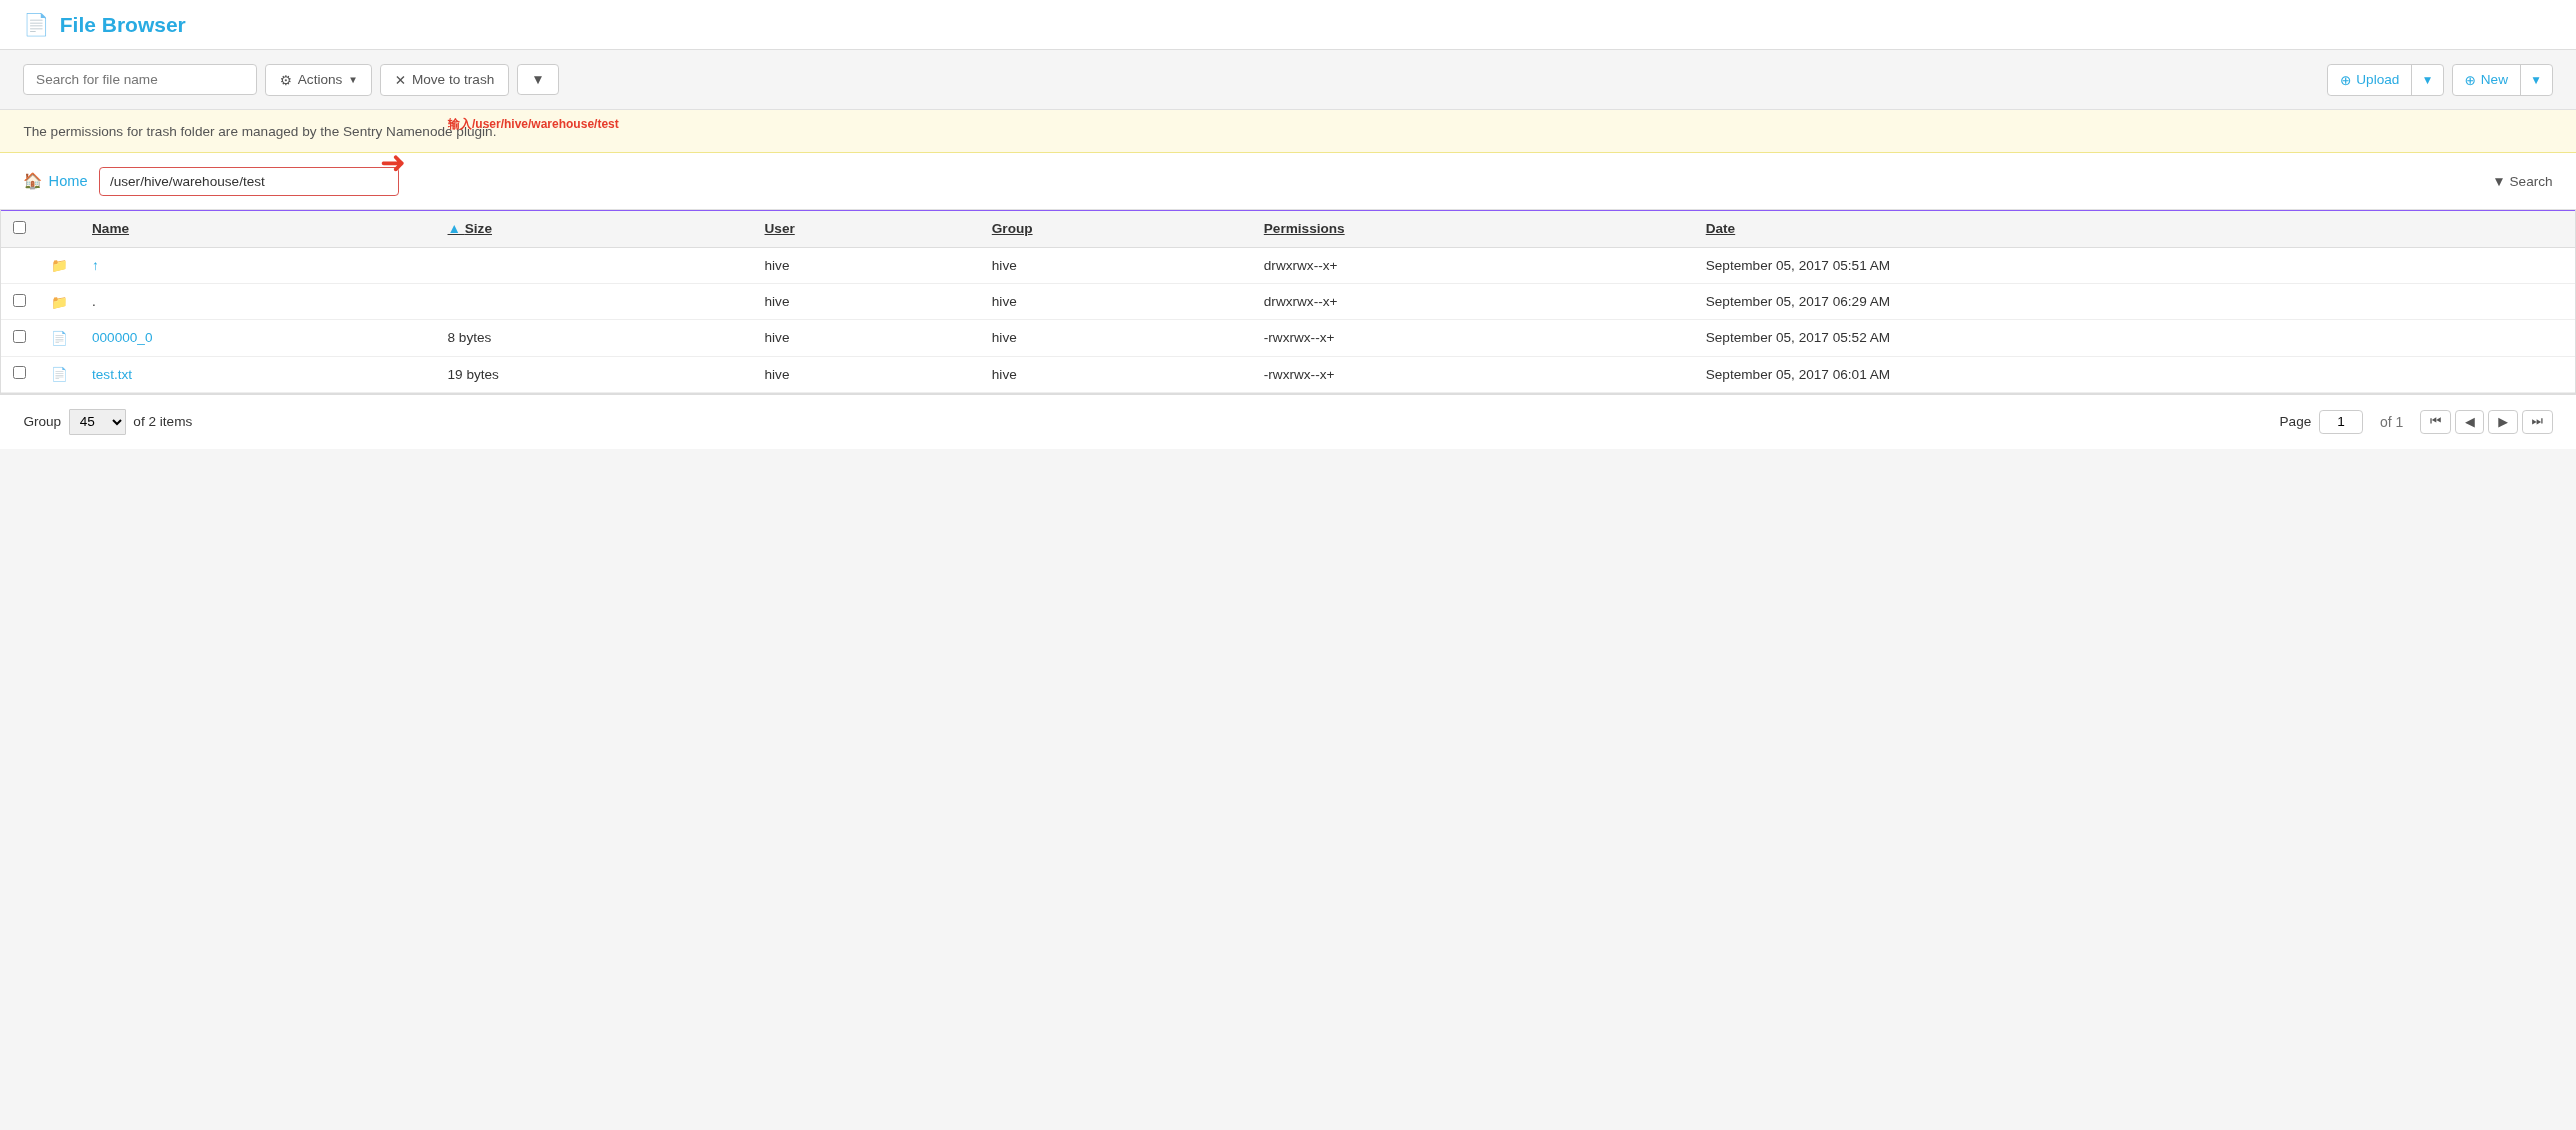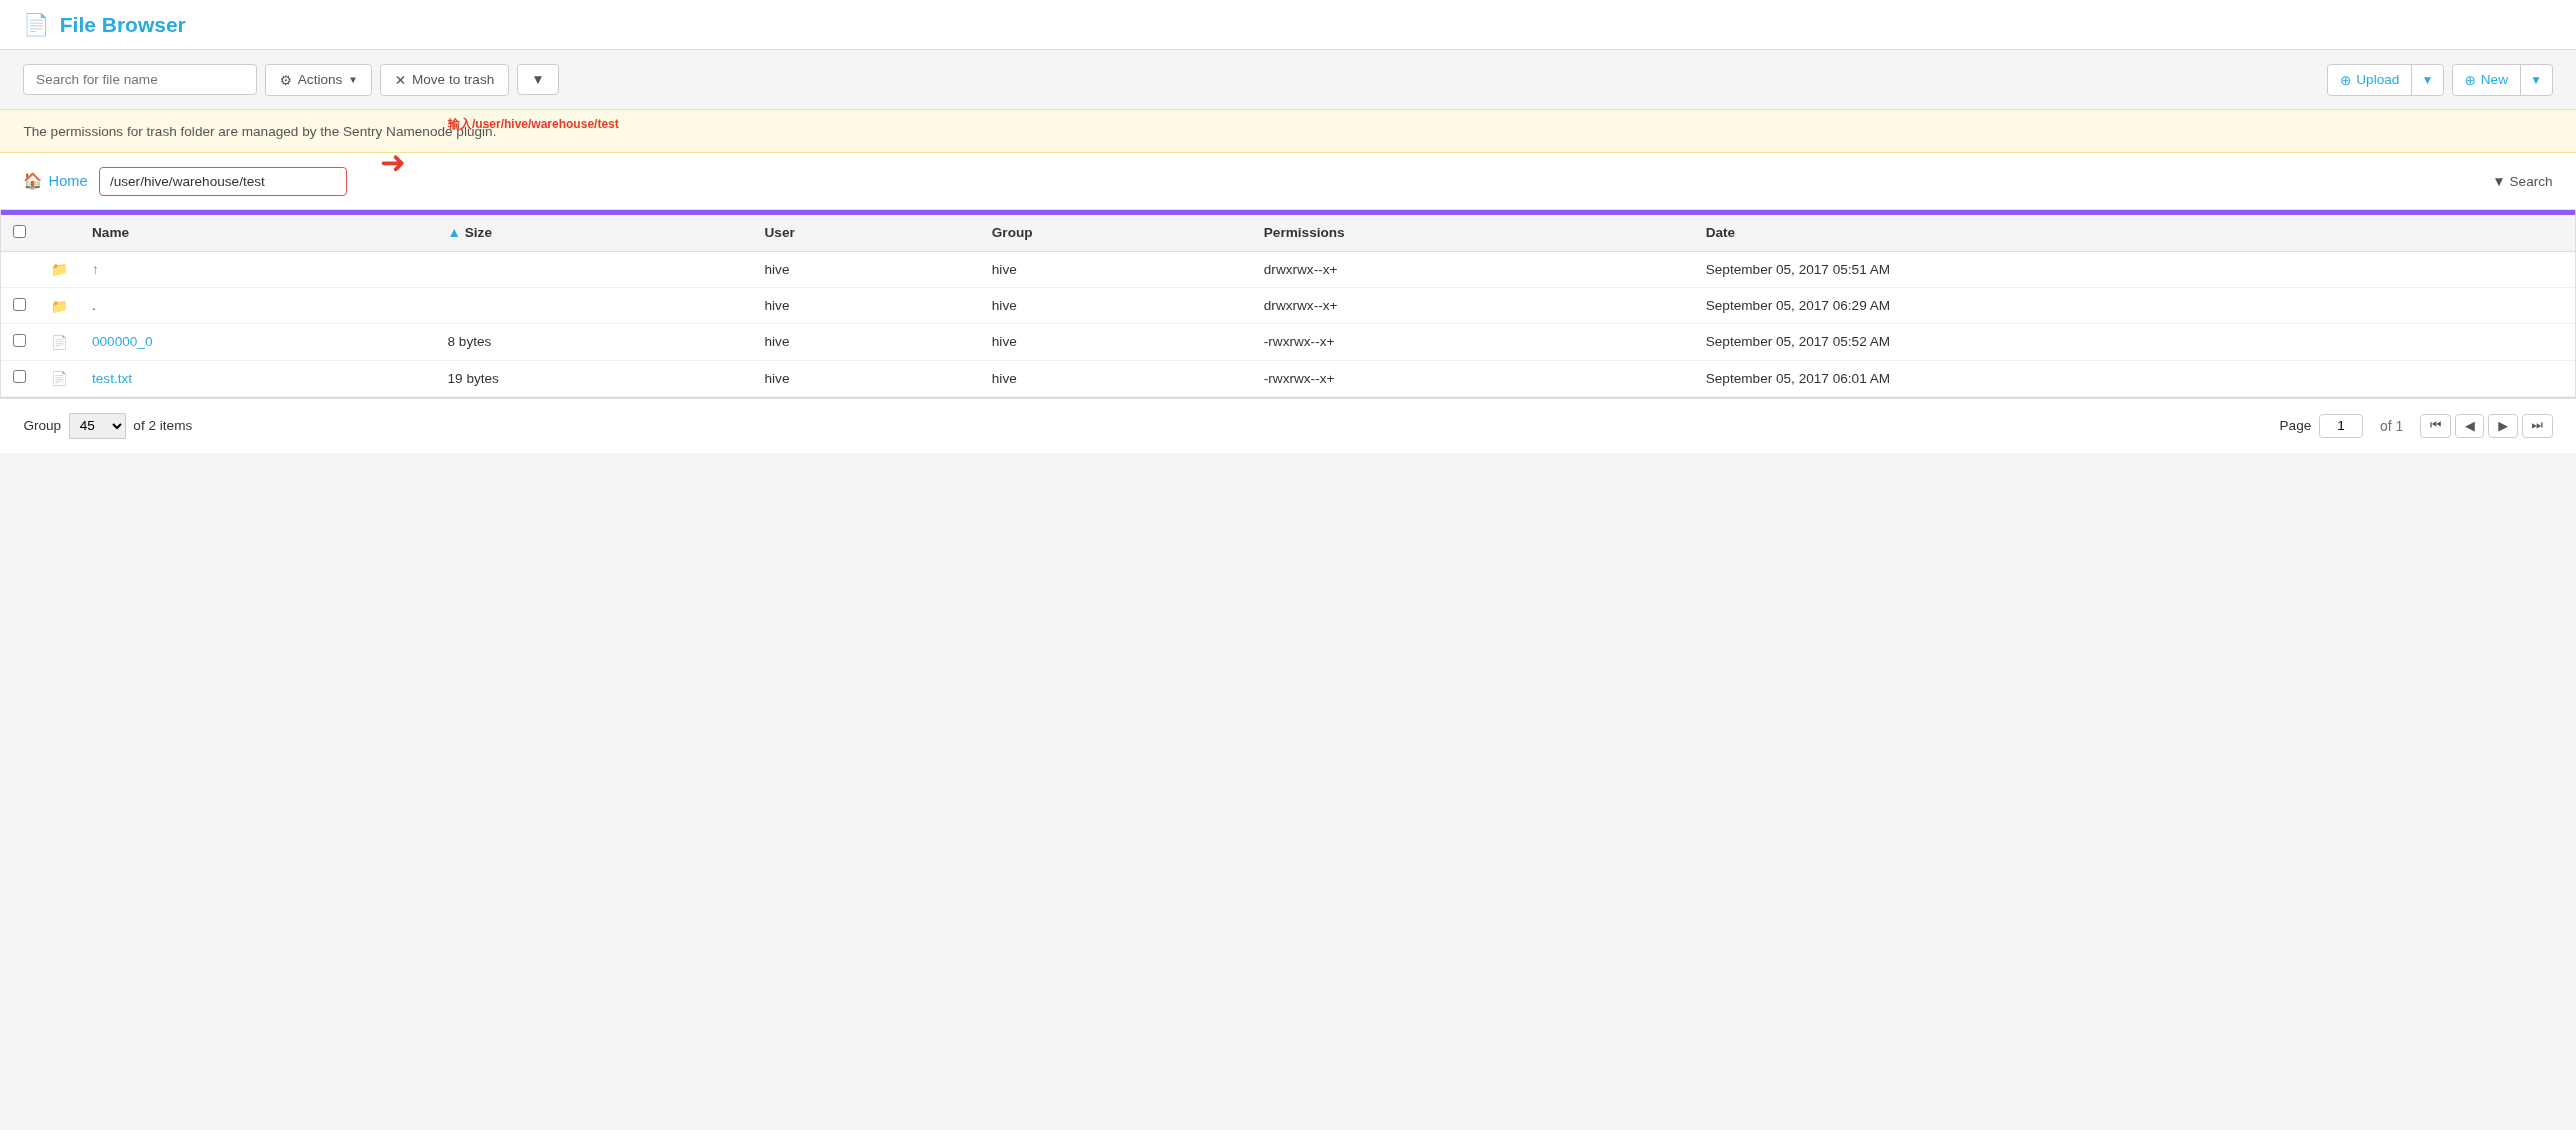--- a/index.html
+++ b/index.html
@@ -114,21 +114,21 @@
       display: flex;
       align-items: center;
       gap: 5.8px;
     }
     .home-link .home-icon { font-size: 15.6px; }
     .path-input {
       border: 1.9px solid #d9534f;
       border-radius: 3.9px;
       padding: 5.8px 9.7px;
       font-size: 13.6px;
-      width: 248px;
+      width: 300px;
       color: #333;
     }
     .history-btn {
       margin-left: auto;
       color: #555;
       background: none;
       border: none;
       cursor: pointer;
       font-size: 13.6px;
       display: flex;
@@ -147,26 +147,27 @@
       border: 1px solid #ddd;
       border-top: none;
     }
     table {
       width: 100%;
       border-collapse: collapse;
       font-size: 13.6px;
     }
     thead th {
       background: #f5f5f5;
-      border-top: 5px solid #8b5cf6;
+      border-top: 1px solid #8b5cf6;
       border-bottom: 1px solid #ddd;
       padding: 9.7px 11.7px;
       text-align: left;
       font-weight: bold;
       color: #333;
+      text-decoration: underline;
     }
     thead th.sortable { cursor: pointer; }
     .sort-arrow { color: #29ABE2; }
     tbody tr {
       border-bottom: 1px solid #eee;
     }
     tbody td {
       padding: 9.7px 11.7px;
       color: #333;
     }

